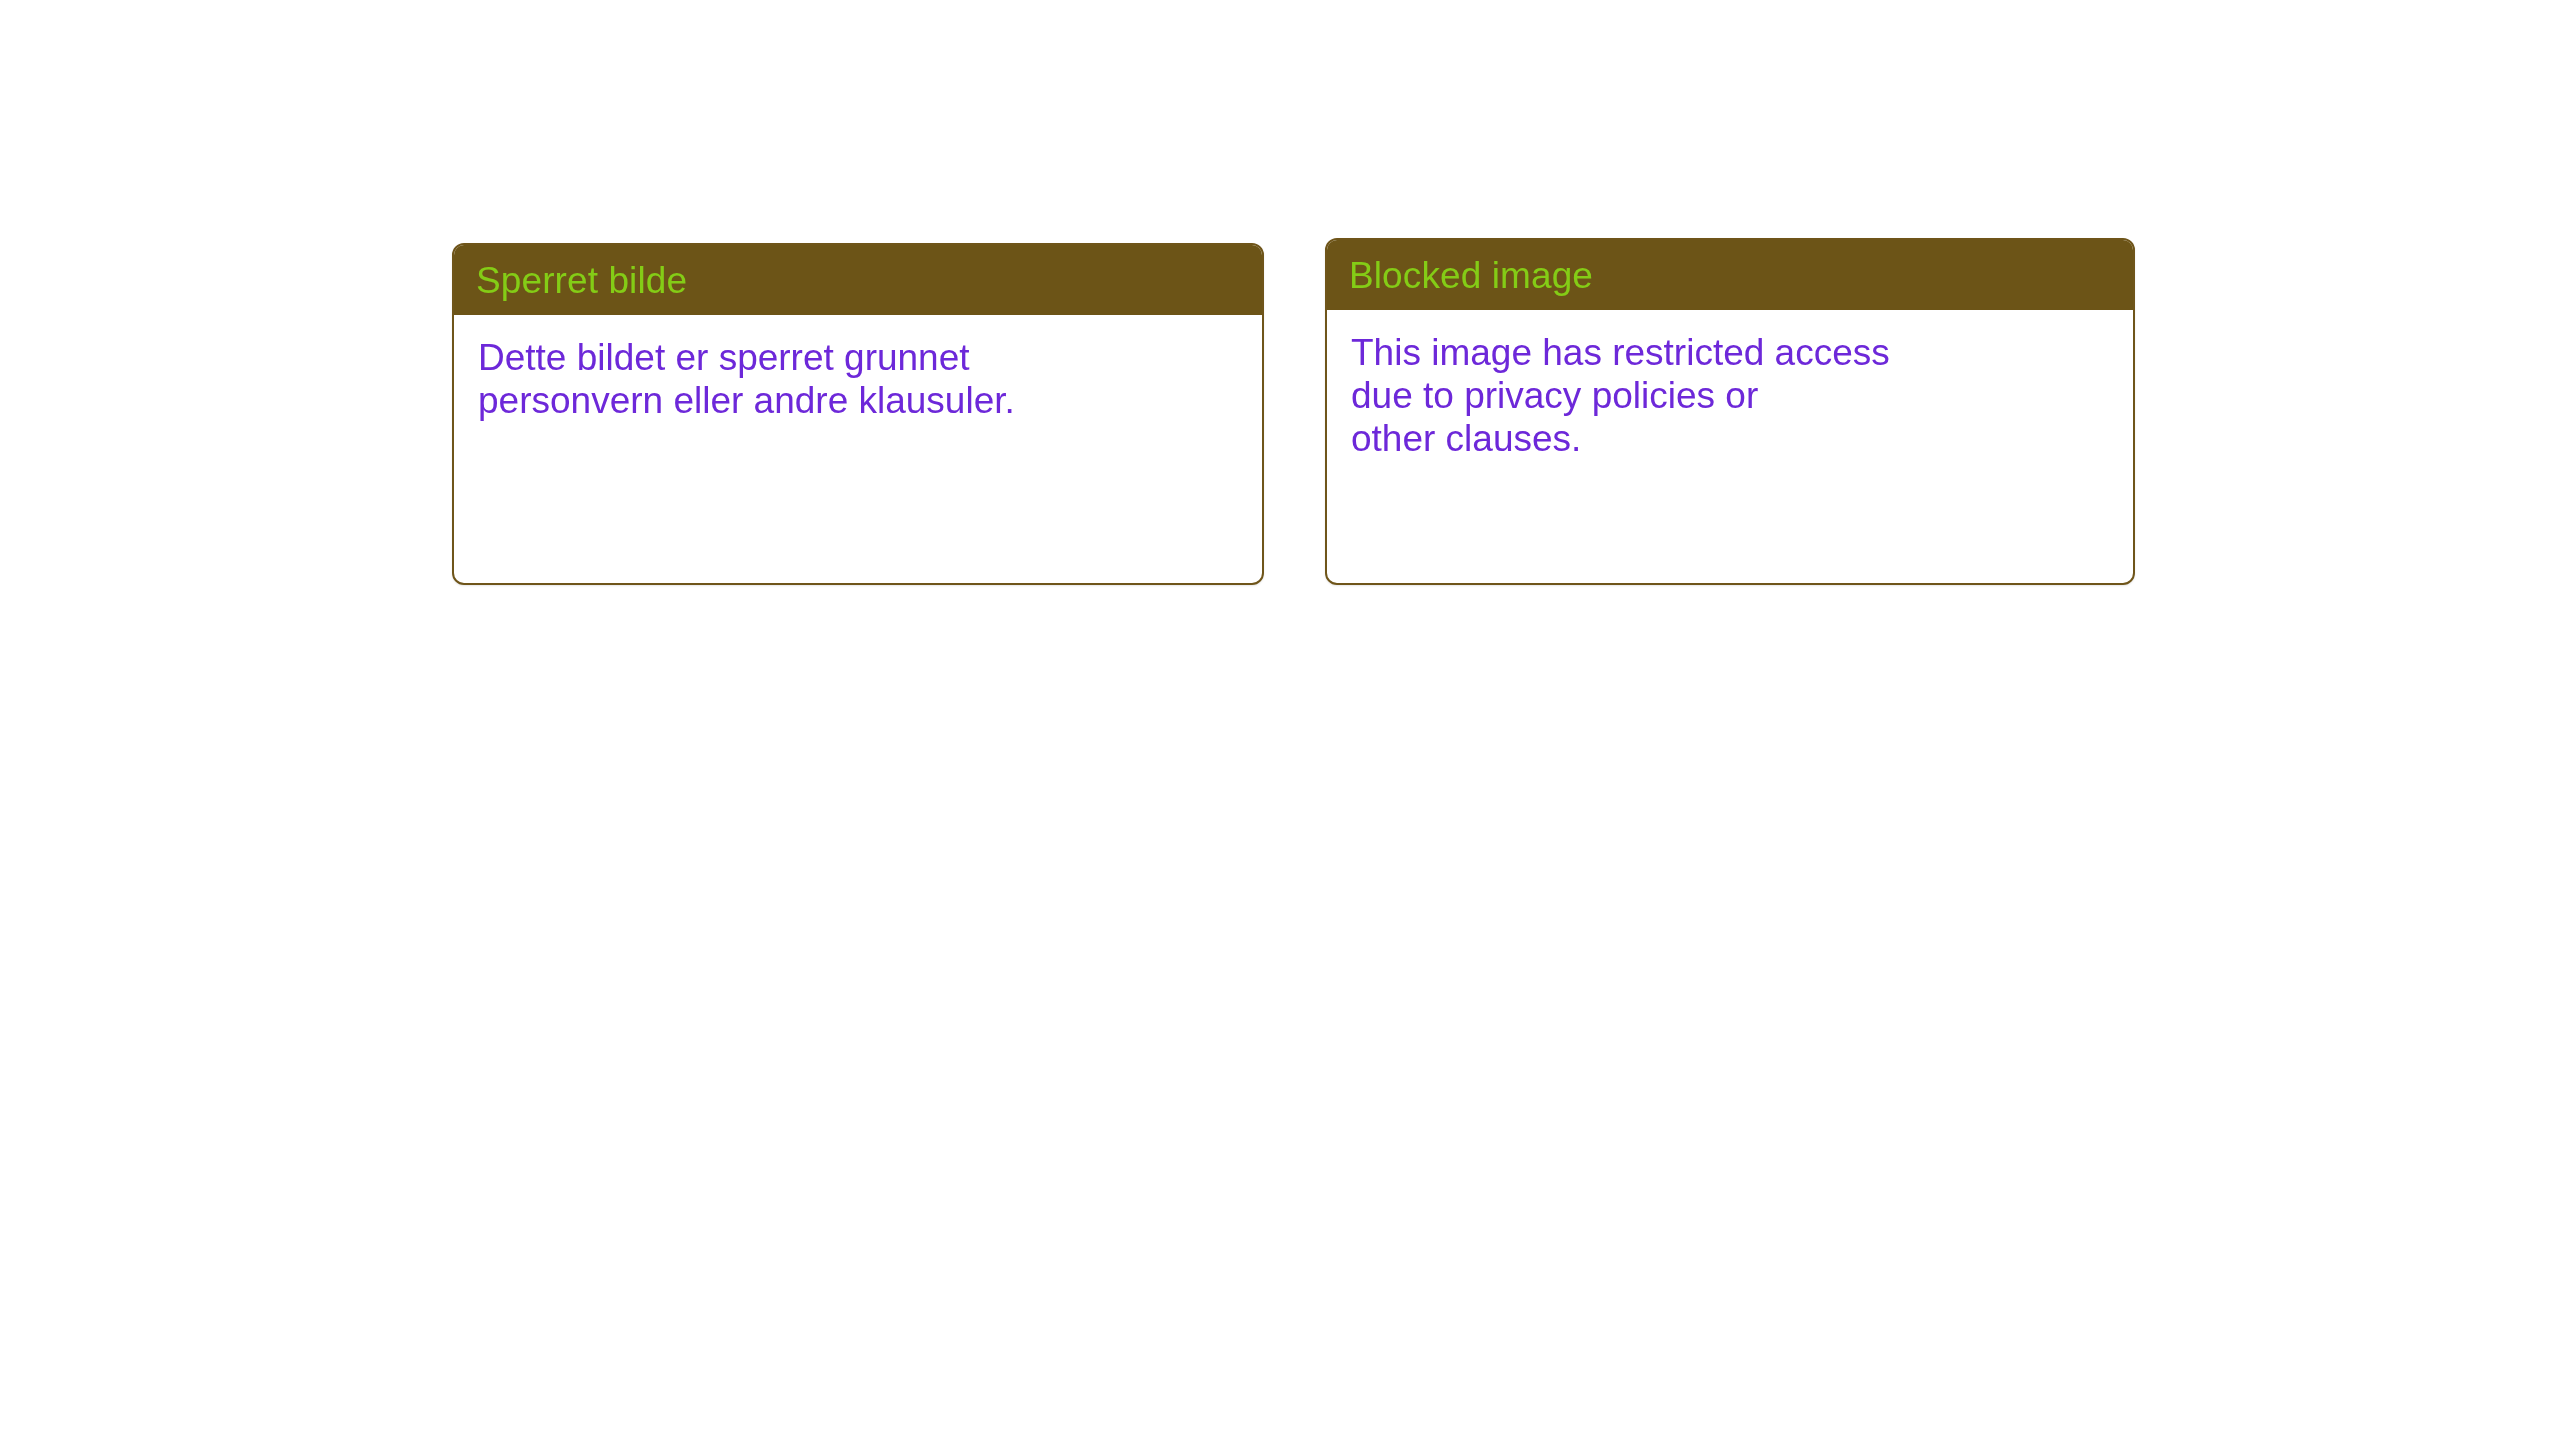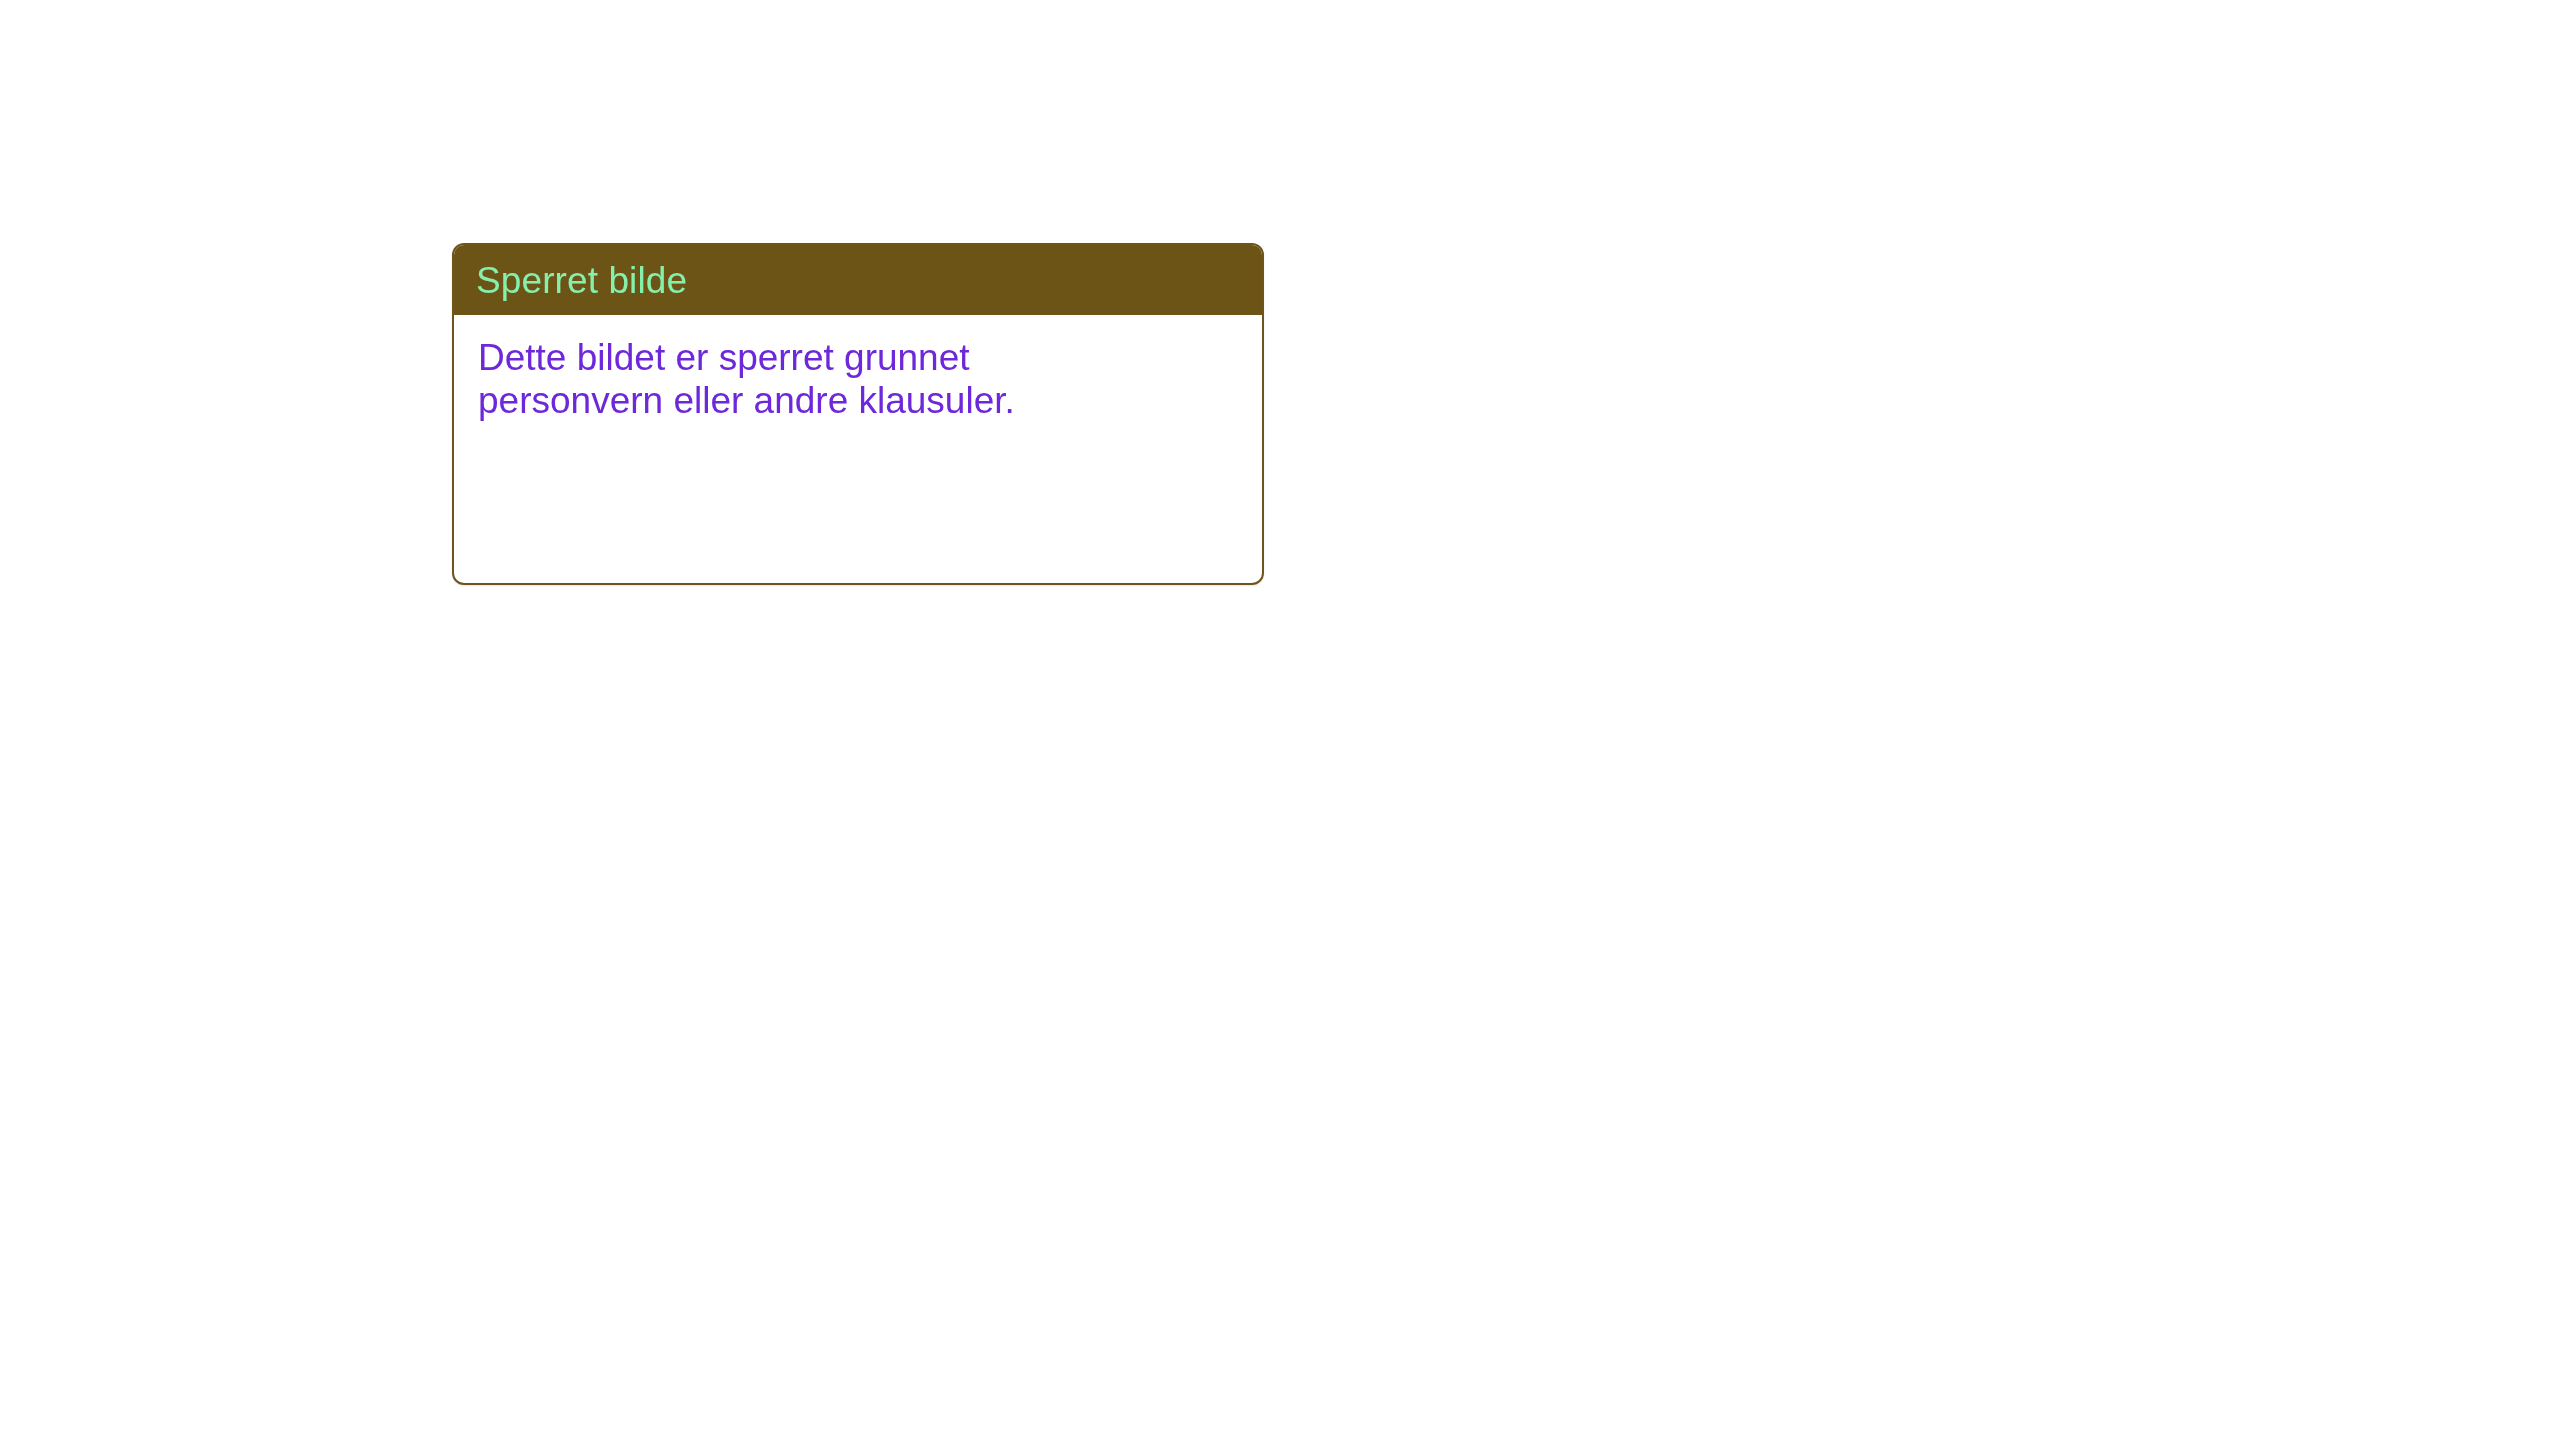--- a/index.html
+++ b/index.html
@@ -28,21 +28,21 @@
     background: #ffffff;
     border: 2px solid #6f551a;
     border-radius: 12px;
     overflow: hidden;
     box-shadow: 0 1px 2px rgba(0,0,0,0.10);
   }
 
   .notice-card .card-header {
     box-sizing: border-box;
     background: #6c5417;
-    color: #86efac;
+    color: #84cc16;
     font-size: 37px;
     line-height: 1.0;
     padding: 17px 22px 16px 22px;
     letter-spacing: 0.1px;
     white-space: nowrap;
   }
 
   .notice-card .card-body {
     box-sizing: border-box;
     padding: 22px 22px 20px 24px;
@@ -71,14 +71,20 @@
 <body>
 
 <div class="stage">
 
   <section class="notice-card" id="card-no">
     <div class="card-header">Sperret bilde</div>
     <div class="card-body">Dette bildet er sperret grunnet
 personvern eller andre klausuler.</div>
   </section>
 
+  <section class="notice-card" id="card-en">
+    <div class="card-header">Blocked image</div>
+    <div class="card-body">This image has restricted access
+due to privacy policies or
+other clauses.</div>
+  </section>
 
 </div>
 
 </body></html>

